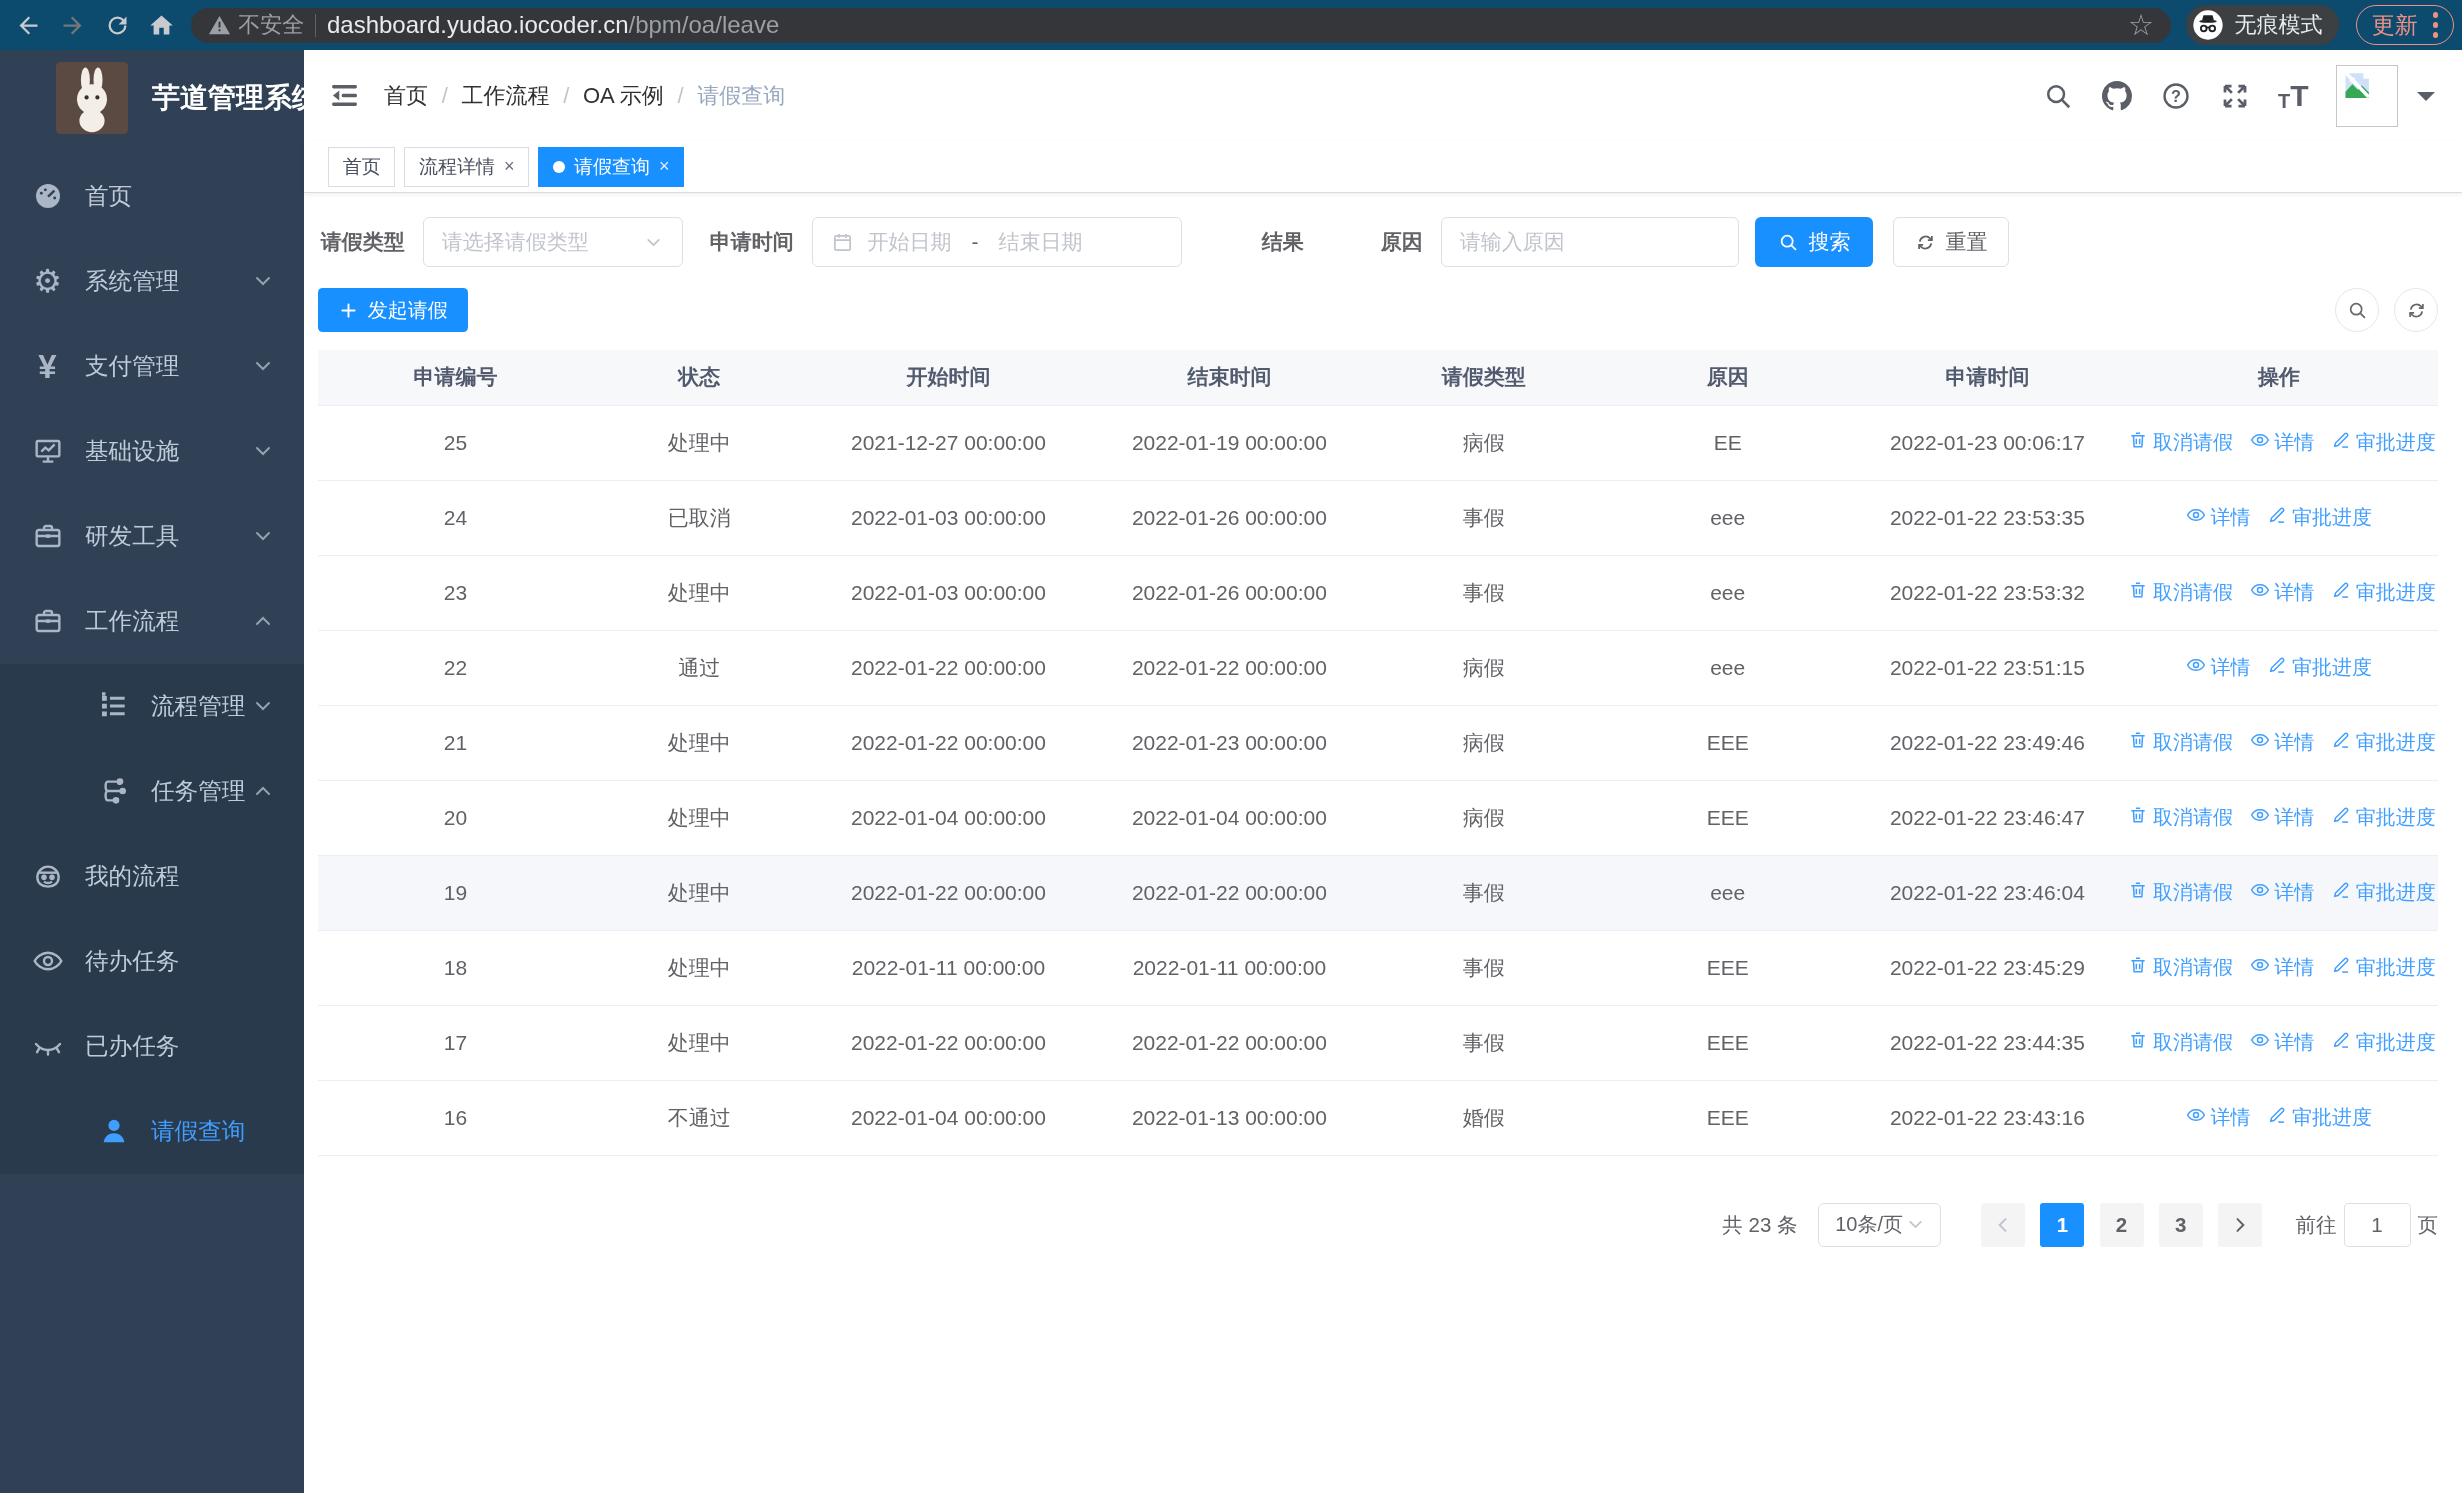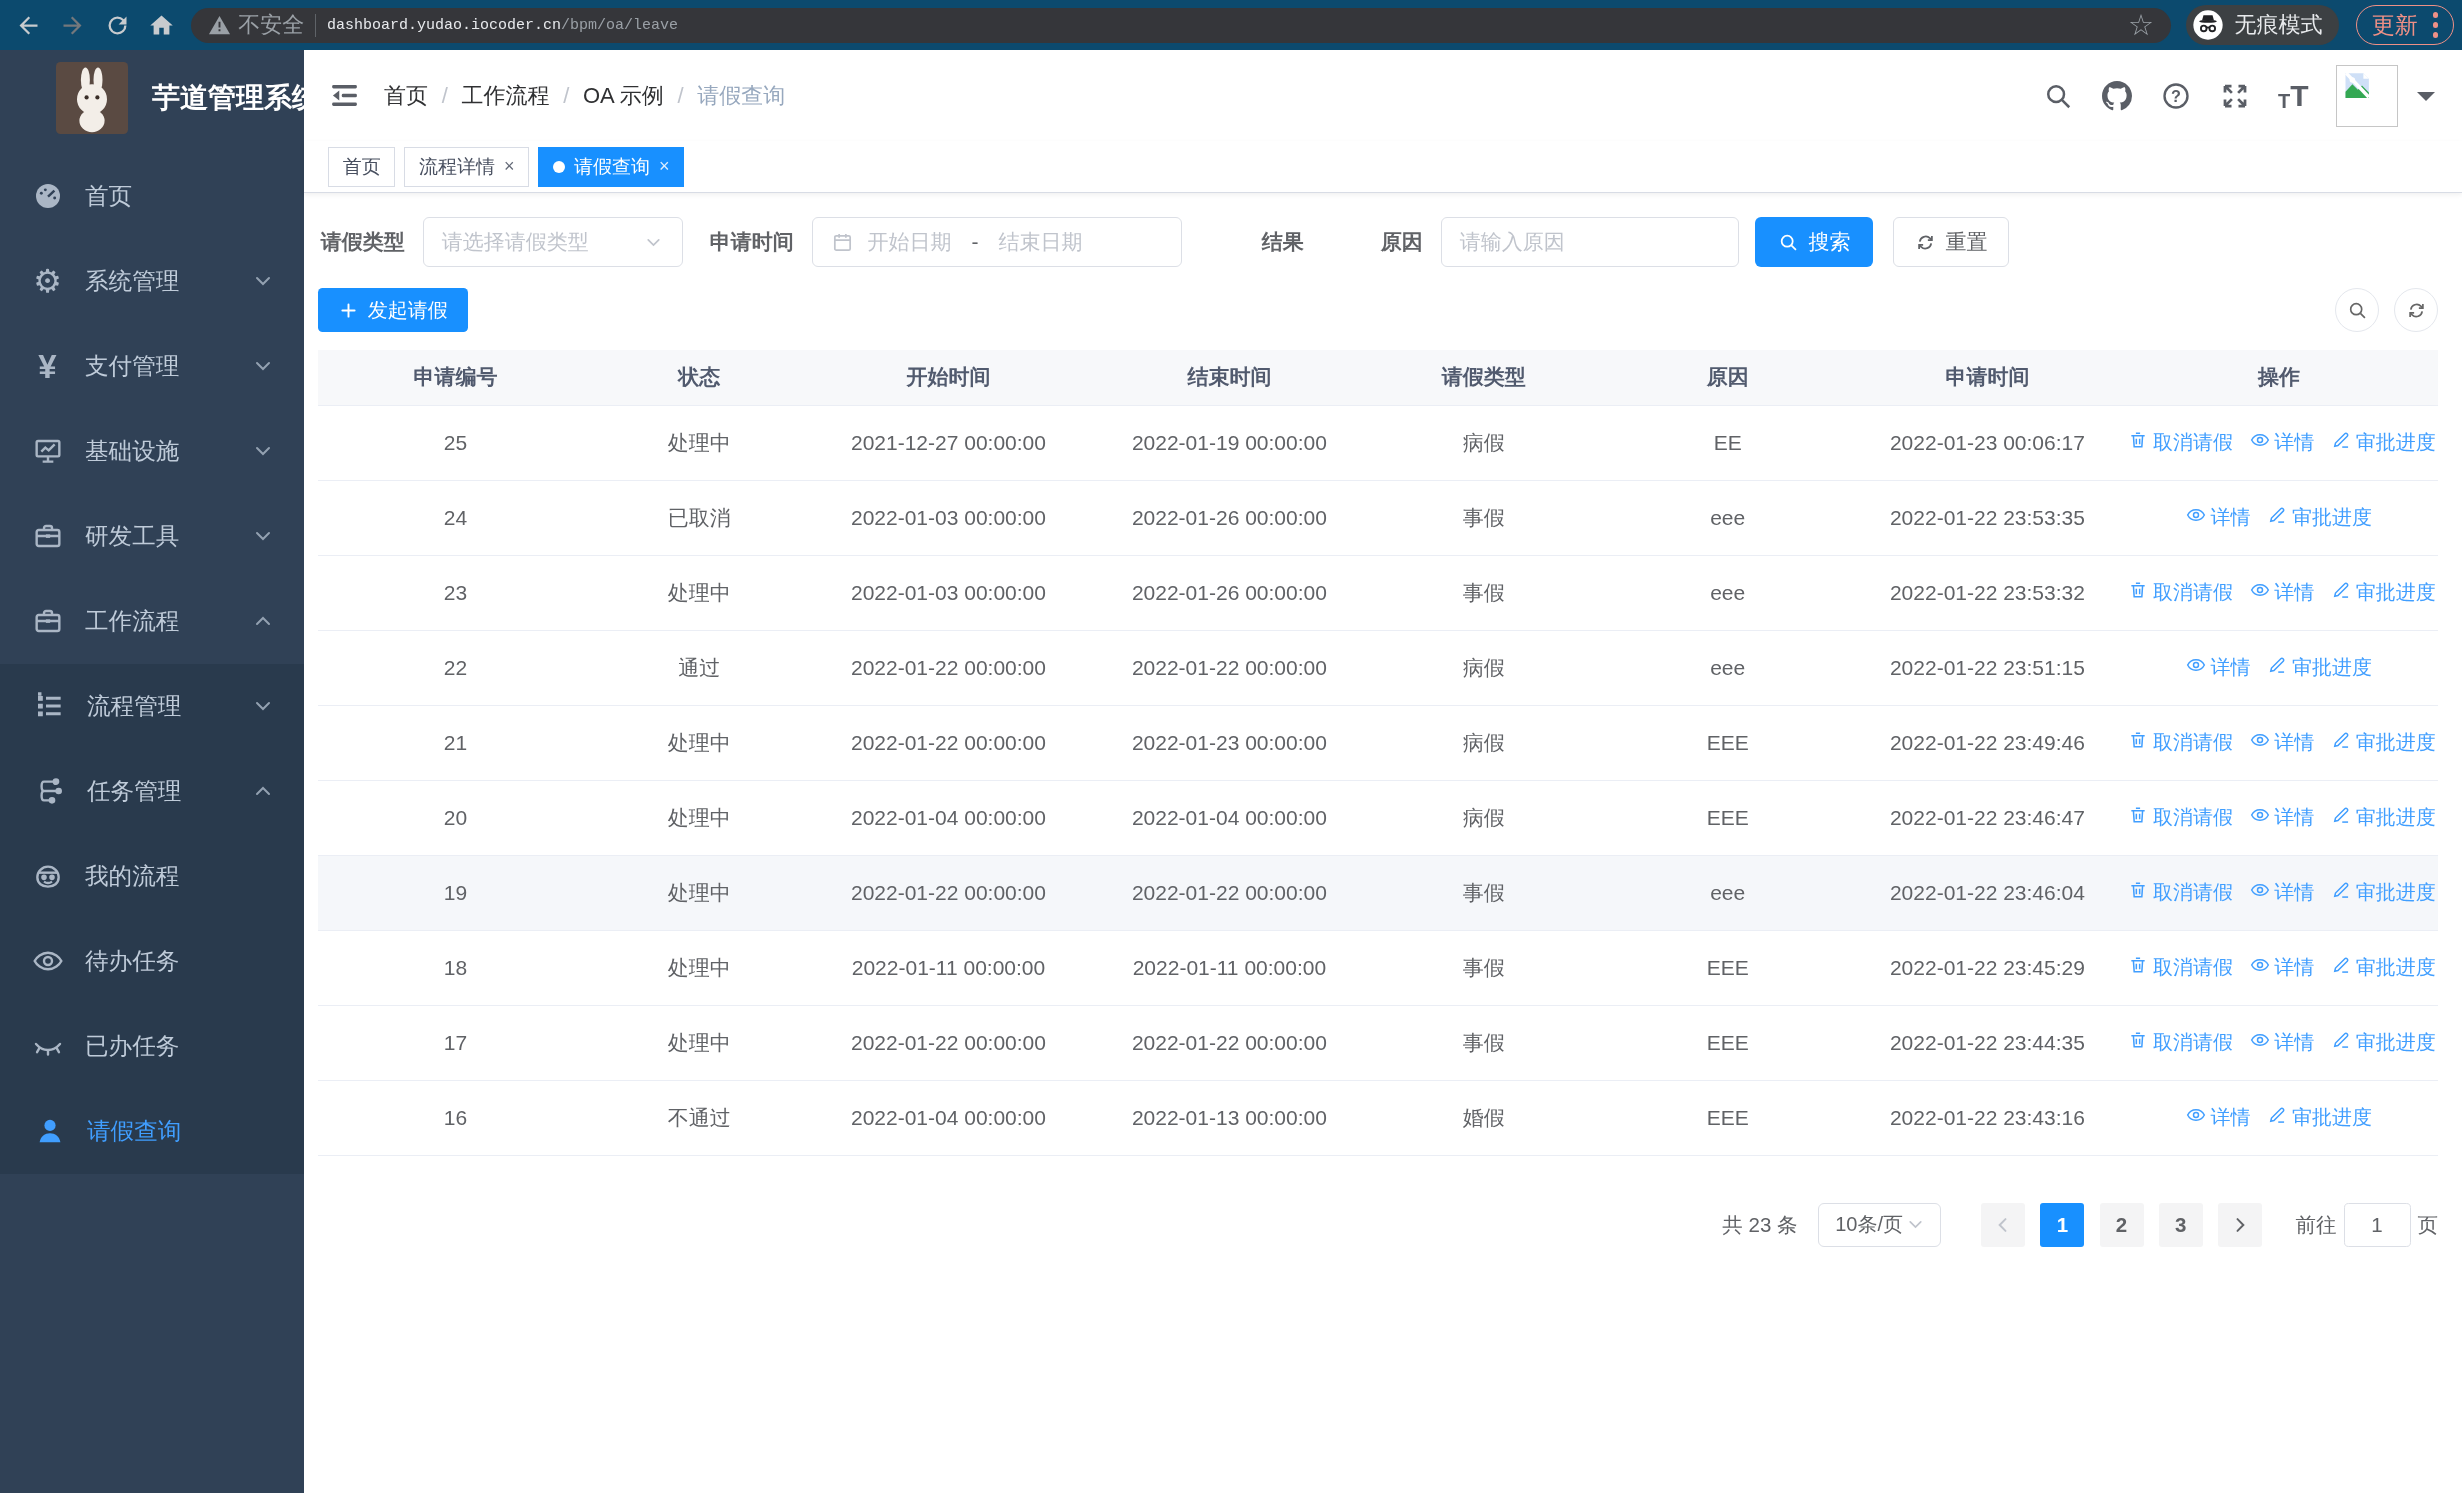--- a/index.html
+++ b/index.html
@@ -11,21 +11,21 @@
     padding:0 8px; gap:4.6px; }
   .nav-btn { width:40px; height:40px; display:flex; align-items:center; justify-content:center;
     color:#c8cbce; flex:0 0 auto; }
   .nav-btn.dim { color:#74787c; }
   .nav-btn svg { width:27px; height:27px; }
   .address-bar { flex:1; height:35px; margin:0 10.6px 0 4.6px; background:#35363a; border-radius:18px;
     display:flex; align-items:center; padding:0 16.7px; gap:10.6px; min-width:0; }
   .sec-chip { display:flex; align-items:center; gap:7.6px; color:#9aa0a6; font-size:22px; }
   .sec-chip svg { width:23px; height:23px; }
   .addr-divider { width:1.5px; height:23px; background:#5f6368; }
-  .url-text { font-size:15px; color:#e8eaed; white-space:nowrap;font-family:Liberation Mono, monospace; }
+  .url-text { font-size:24px; color:#e8eaed; white-space:nowrap; }
   .url-text .path { color:#9aa0a6; }
   .addr-spacer { flex:1; }
   .star-glyph { color:#9aa0a6; font-size:29px; line-height:1; }
   .incog-pill { height:40px; background:#3c4043; border-radius:20px; display:flex; align-items:center;
     gap:10.6px; padding:0 16.7px 0 6px; color:#e8eaed; font-size:22px; flex:0 0 auto; }
   .incog-pill svg { width:32px; height:32px; }
   .update-pill { height:40px; border:1.5px solid #ef9086; border-radius:20px; display:flex; align-items:center;
     gap:15px; padding:0 15px; color:#ef9086; font-size:23px; margin-left:12px; flex:0 0 auto; }
   .kebab { display:flex; flex-direction:column; gap:4.6px; }
   .kebab i { width:5.3px; height:5.3px; border-radius:50%; background:#ef9086; }
@@ -37,21 +37,21 @@
   .sidebar { width:304px; background:var(--sidebar-bg); flex:0 0 auto; overflow:hidden; }
   .logo-row { height:96px; display:flex; align-items:center; padding-left:56px; gap:24px; }
   .logo-img { width:72px; height:72px; flex:0 0 auto; }
   .app-title { color:#fff; font-size:28px; font-weight:bold; white-space:nowrap; }
   .menu { margin-top:7.6px; }
   .menu-item { height:85px; display:flex; align-items:center; gap:20px; padding-left:30px;
     position:relative; color:var(--sidebar-text); font-size:23.6px; cursor:pointer; white-space:nowrap; }
   .menu-item .m-icon { width:35px; height:35px; display:flex; align-items:center; justify-content:center;
     color:#aab6c5; flex:0 0 auto; font-size:32px; line-height:1; }
   .menu-item .m-icon svg { width:32px; height:32px; }
-  .menu-item.lvl2 { padding-left:32px; }
+  .menu-item.lvl2 { padding-left:96px; }
   .menu-item.lvl3 { }
   .menu-item.sub { background:var(--sidebar-sub-bg); }
   .menu-item.active, .menu-item.active .m-icon { color:var(--primary); }
   .m-chevron { position:absolute; right:29px; width:24px; height:24px; color:#93a1b1; }
 
   
   .main { flex:1; display:flex; flex-direction:column; background:#fff; min-width:0; }
 
   .navbar { height:91px; display:flex; align-items:center; padding:0 27px 0 24px; }
   .collapse-btn { width:33px; height:33px; color:#5a5e66; margin-right:23px; }

